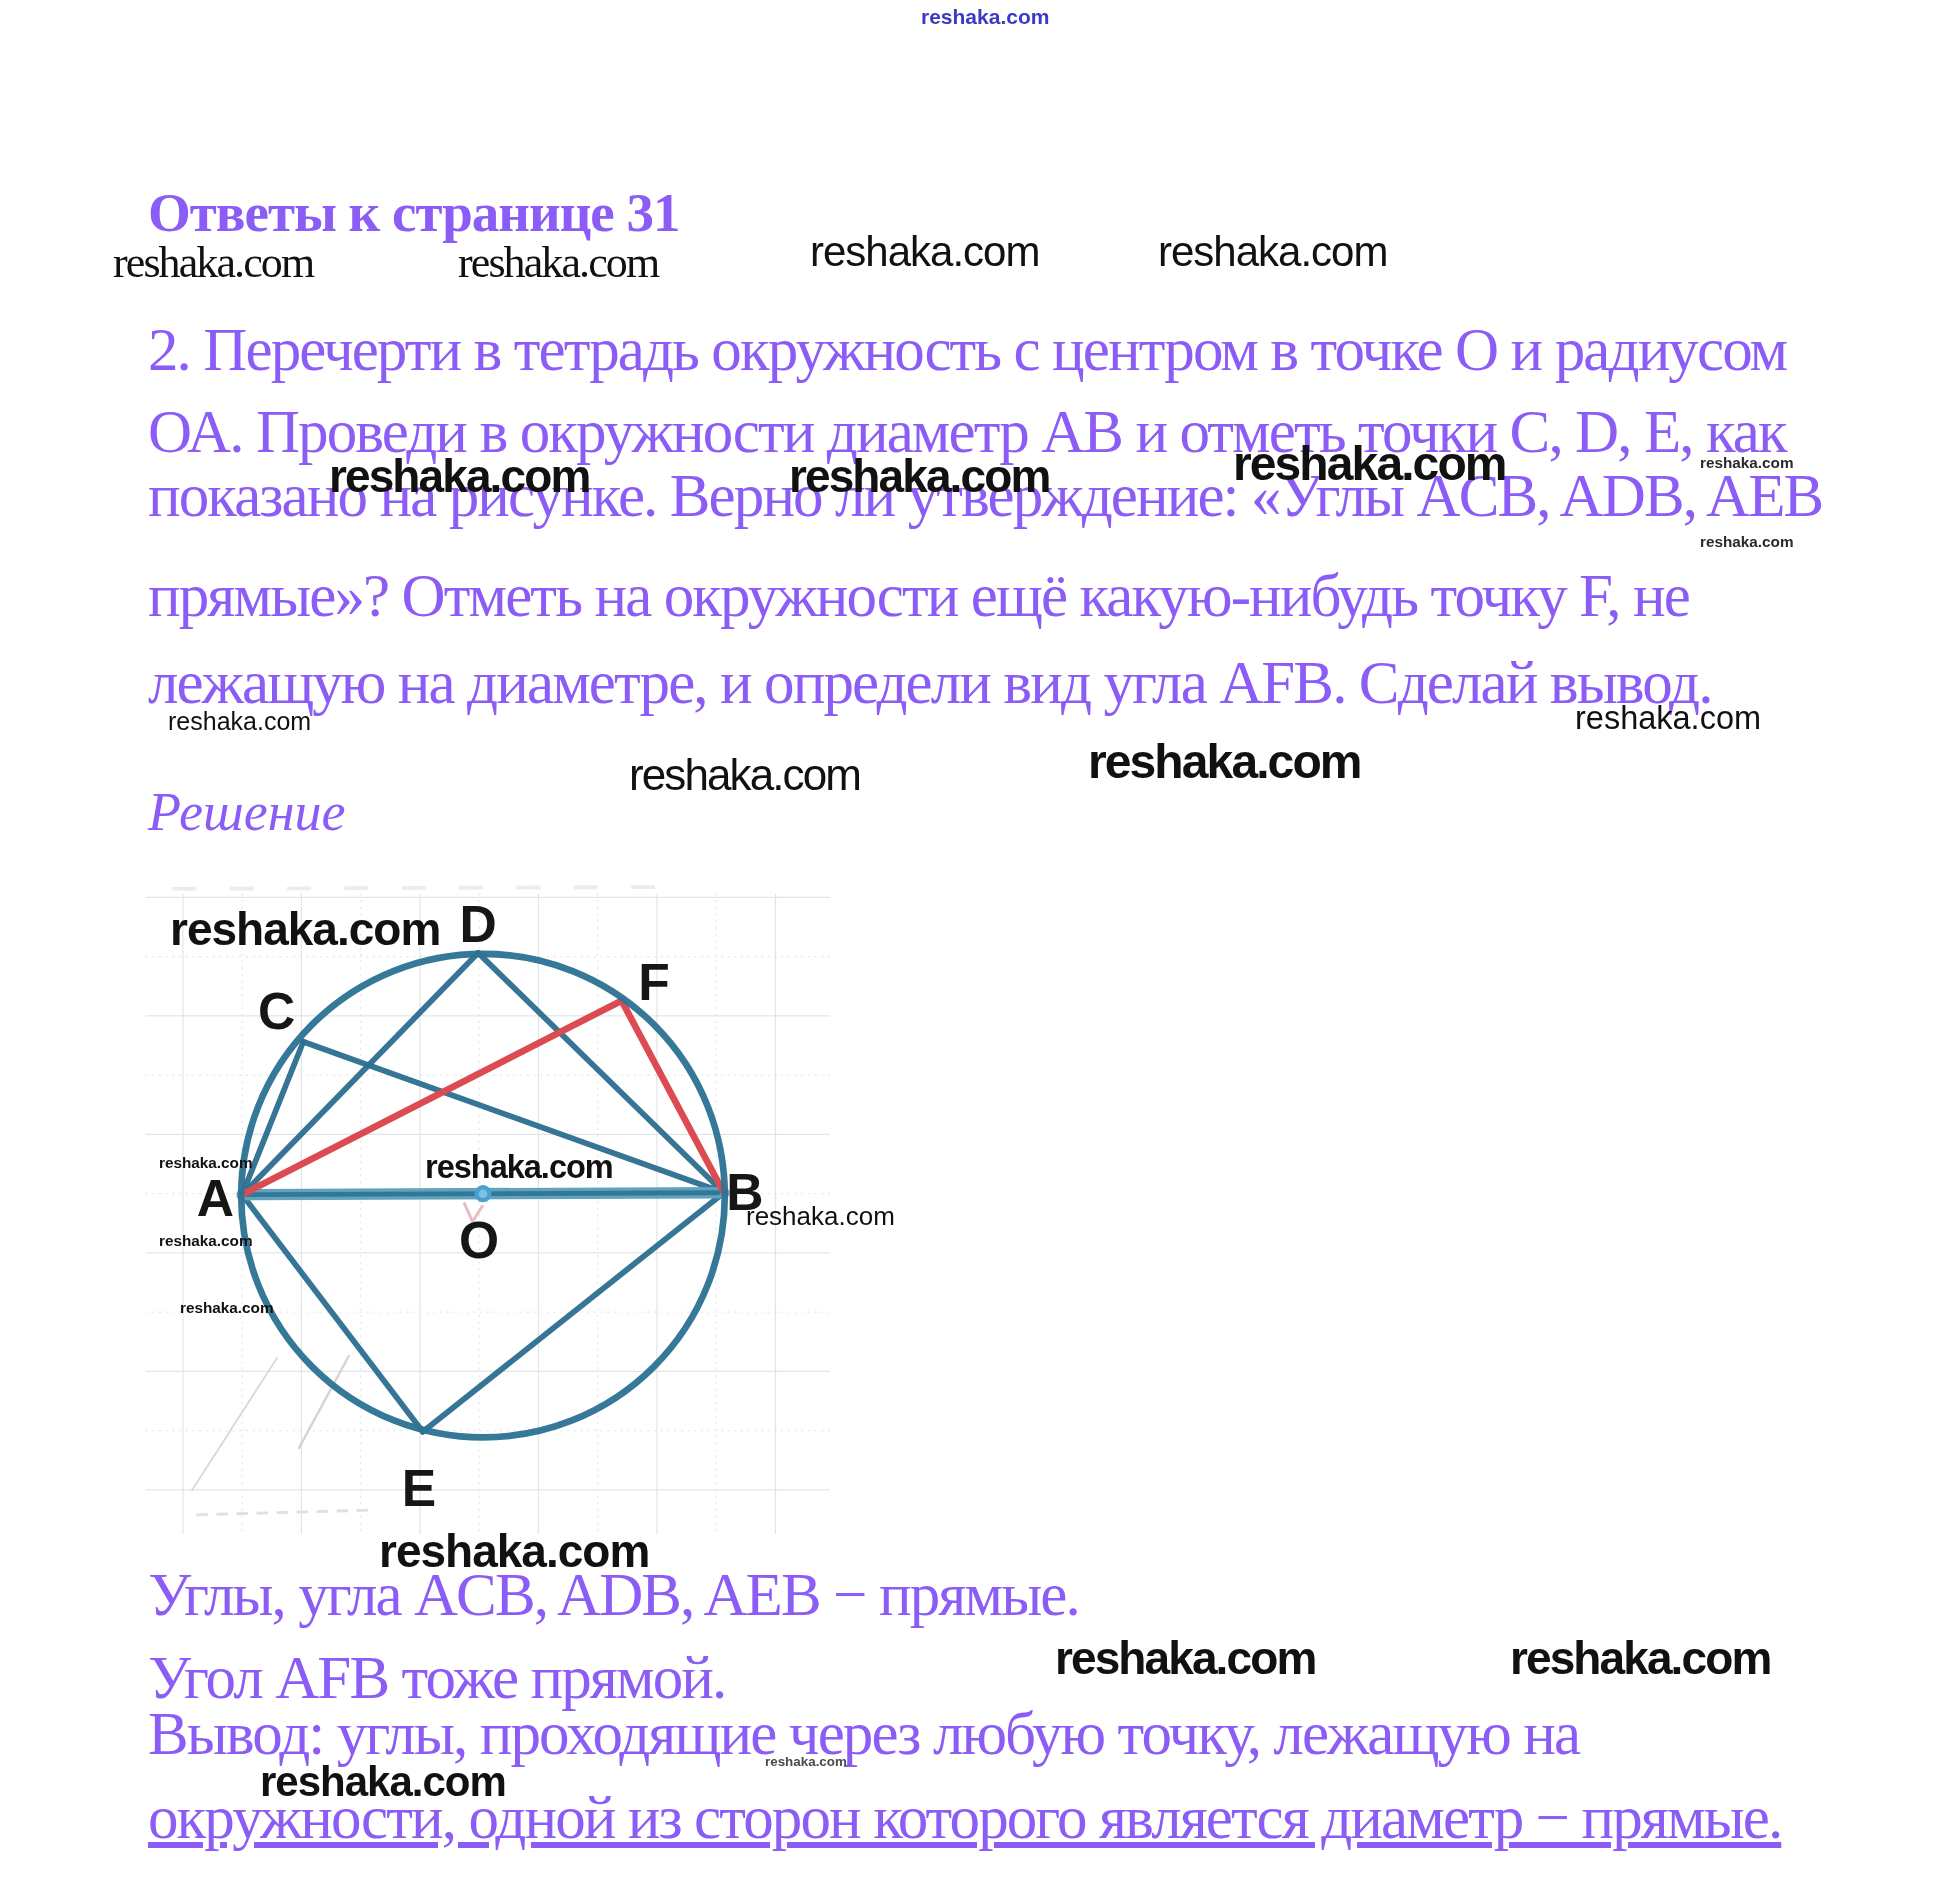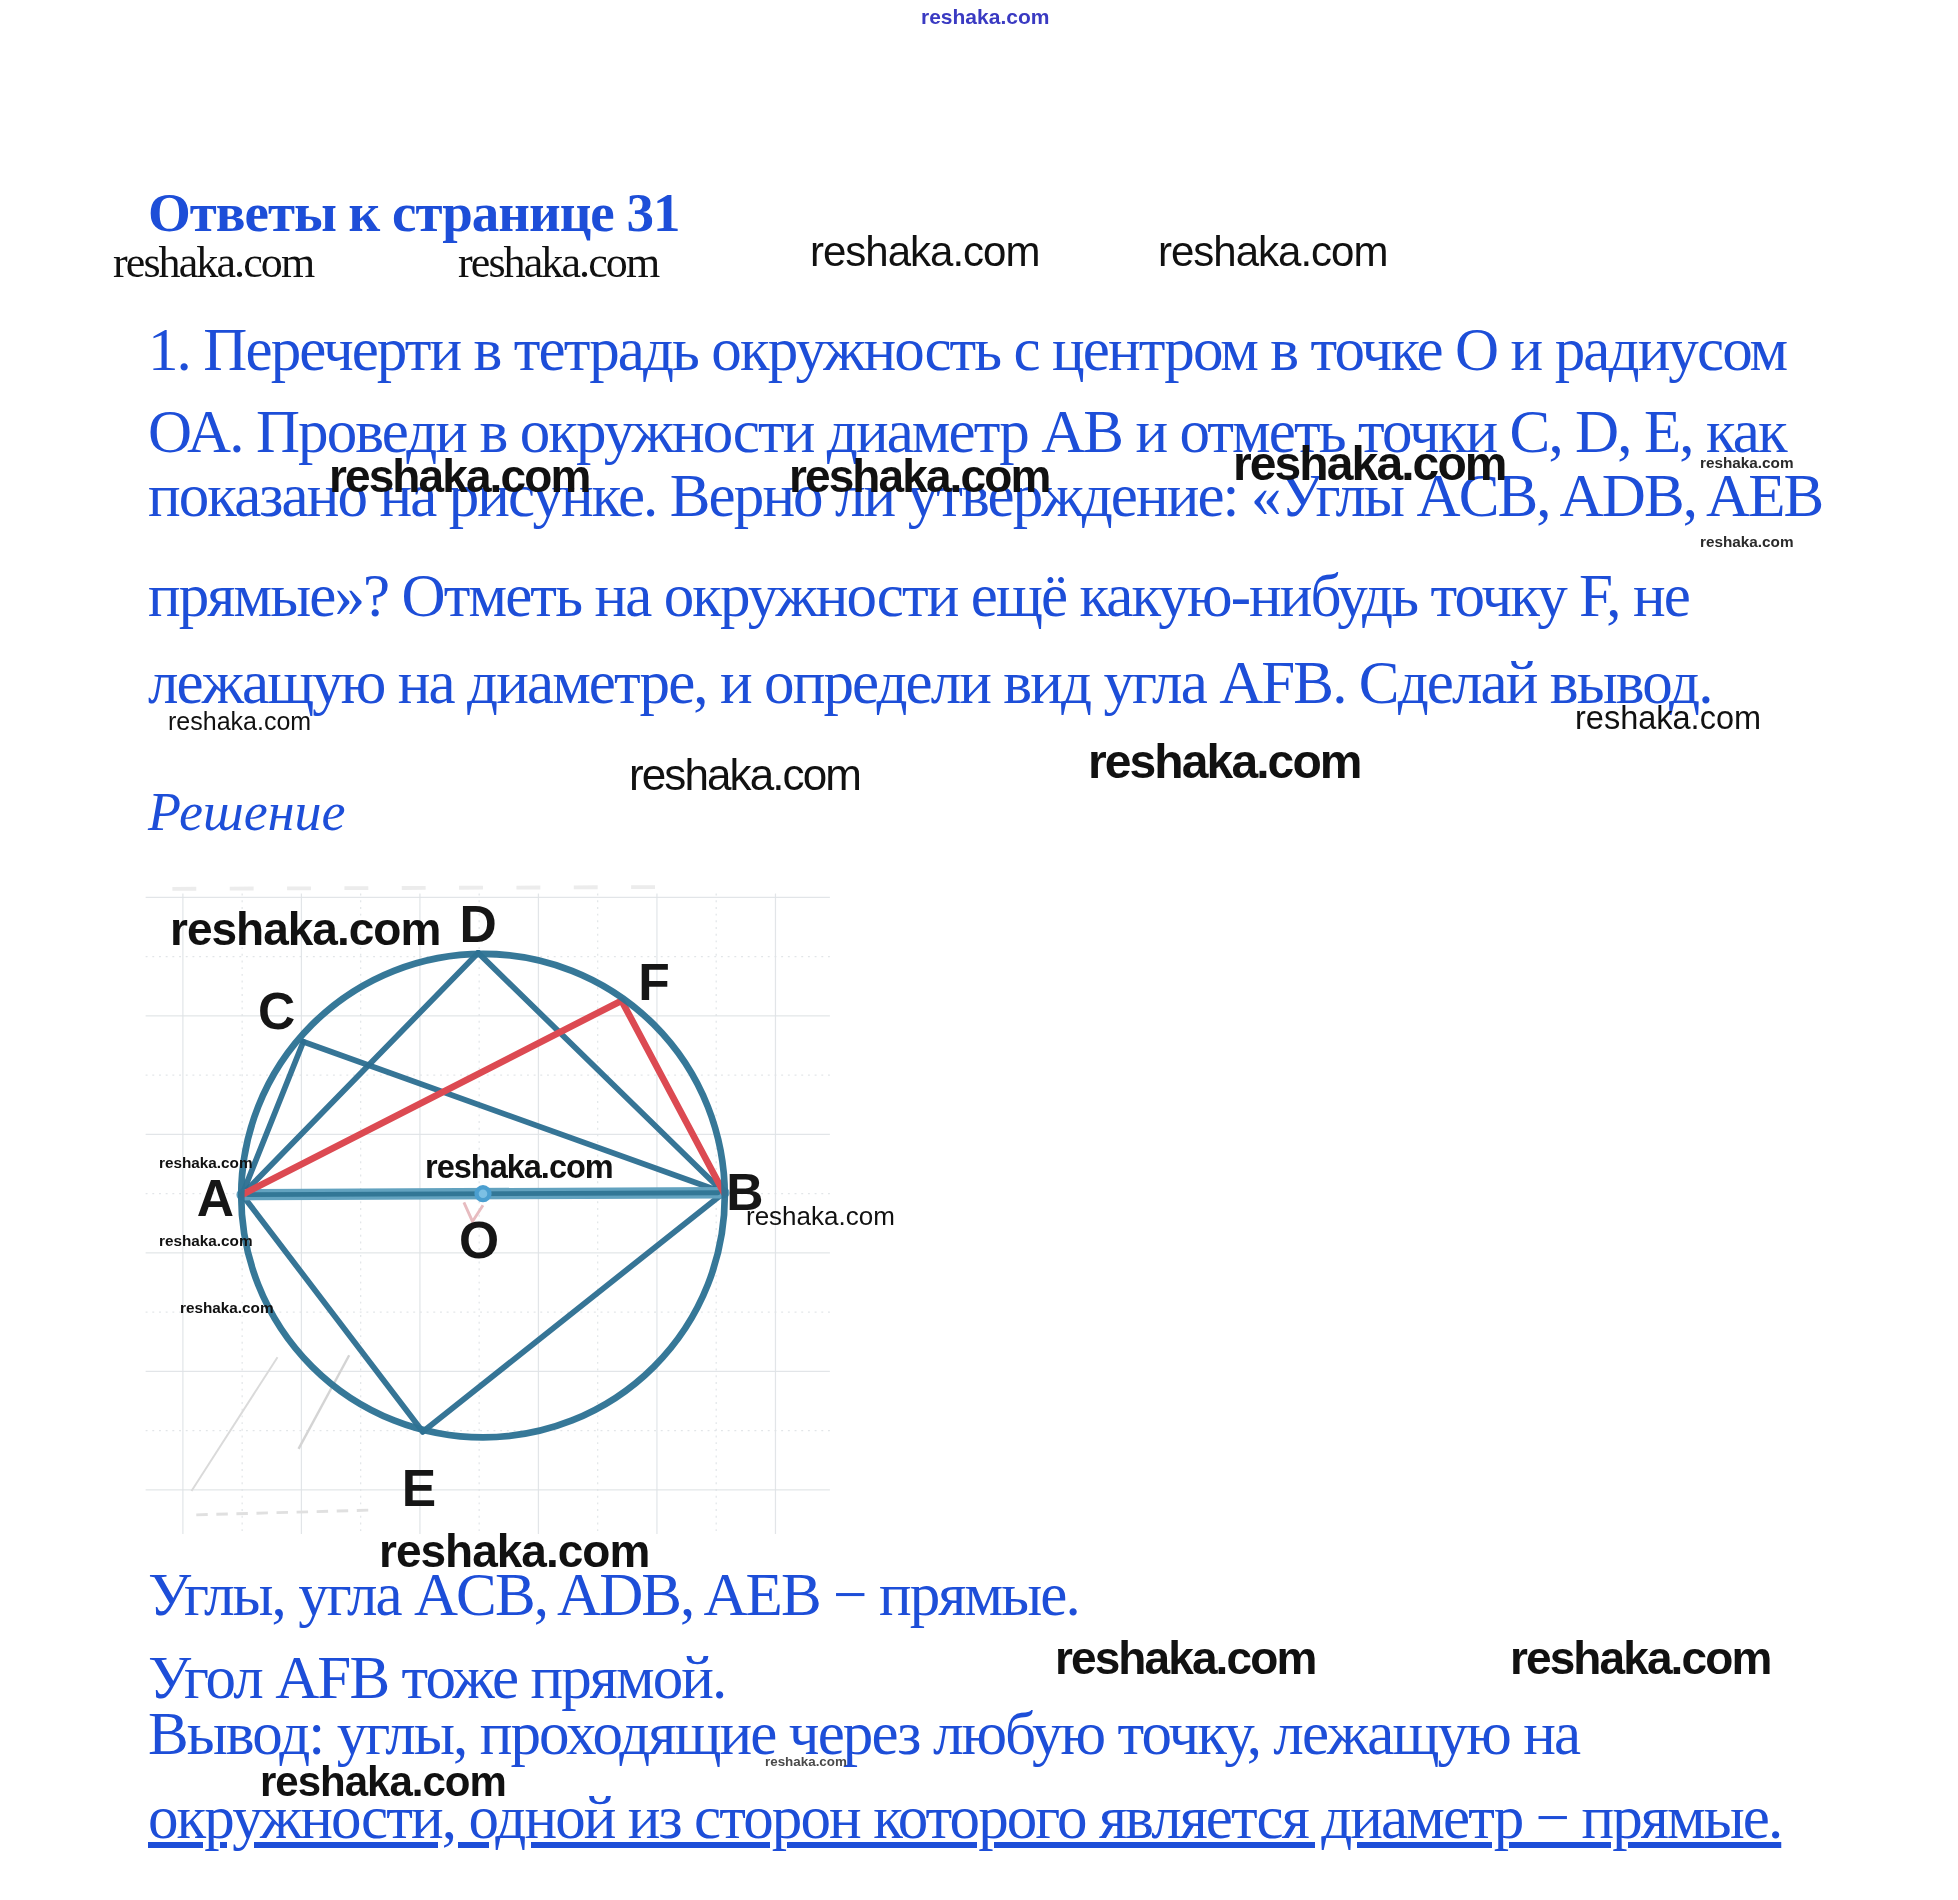--- a/index.html
+++ b/index.html
@@ -11,21 +11,21 @@
     font-family:"Liberation Serif", serif;
     color:#0c0c0c;
   }
   .textline{
     position:absolute;
     white-space:nowrap;
     line-height:1;
     font-family:"Liberation Serif", serif;
     font-size:61px;
     letter-spacing:-1.9px;
-    color:#1d4ed8;
+    color:#8b5cf6;
   }
   .page-title{
     font-weight:bold;
     font-size:55px;
     letter-spacing:-1px;
   }
   .solution-label{
     font-style:italic;
     font-size:54px;
     letter-spacing:0px;
@@ -41,21 +41,21 @@
   #diagram-svg{ position:absolute; left:0; top:0; }
 </style>
 </head>
 <body>
 
 <div id="page">
 
   <div class="textline page-title" style="left:148px; top:185px;">Ответы к странице 31</div>
 
   <div id="problem-block">
-      <div class="textline" style="left: 148px; top: 319px;">1. Перечерти в тетрадь окружность с центром в точке О и радиусом</div>
+      <div class="textline" style="left: 148px; top: 319px;">2. Перечерти в тетрадь окружность с центром в точке О и радиусом</div>
       <div class="textline" style="left: 148px; top: 401px;">ОА. Проведи в окружности диаметр АВ и отметь точки C, D, E, как</div>
       <div class="textline" style="left: 148px; top: 465px; font-family: Liberation Serif, serif;">показано на рисунке. Верно ли утверждение: «Углы ACB, ADB, AEB</div>
       <div class="textline" style="left: 148px; top: 565px;">прямые»? Отметь на окружности ещё какую-нибудь точку F, не</div>
       <div class="textline" style="left: 148px; top: 652px;">лежащую на диаметре, и определи вид угла AFB. Сделай вывод.</div>
     </div>
 
   <div class="textline solution-label" style="left:148px; top:769px;margin-top:16px;">Решение</div>
 
   <svg id="diagram-svg" width="1959" height="1900" viewBox="0 0 2049 1988">
       <line x1="191" y1="935" x2="191" y2="1605" stroke="#dfe3e6" stroke-width="1.3" stroke-dasharray="none" opacity="0.9"></line>

